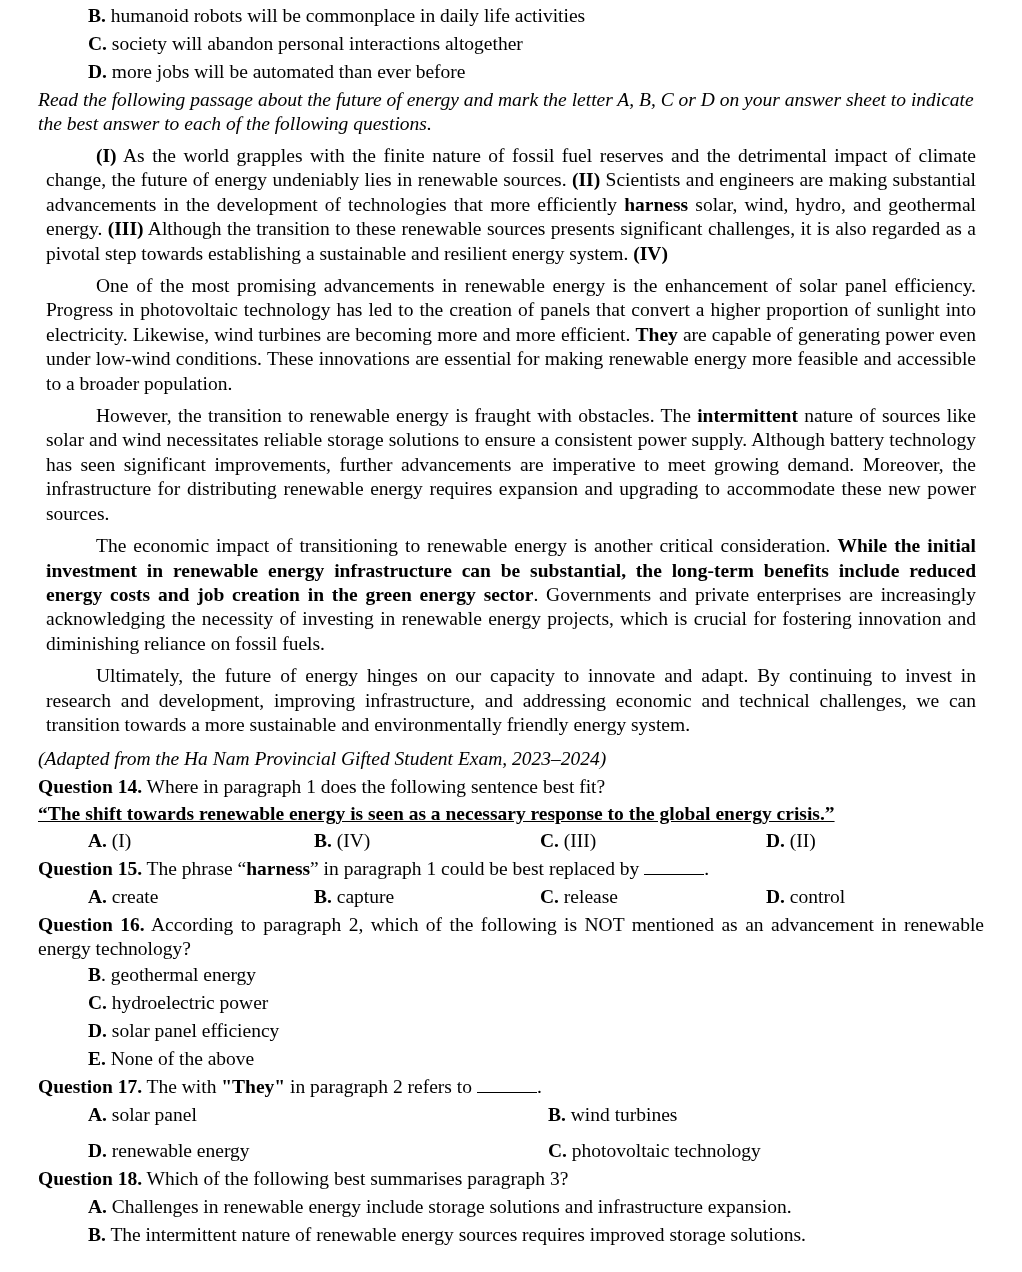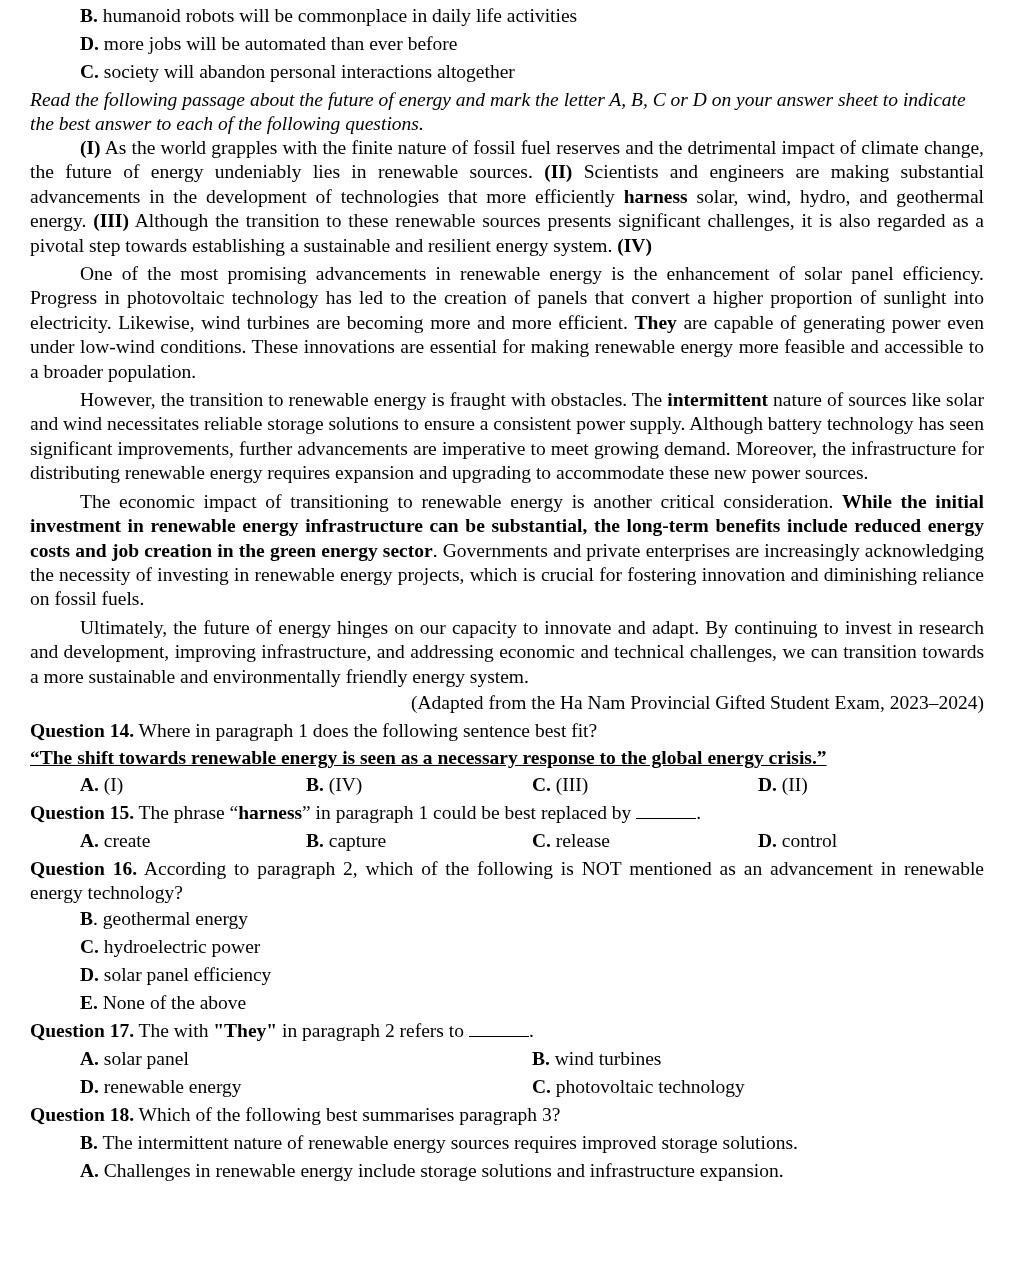--- a/index.html
+++ b/index.html
@@ -1,45 +1,45 @@
 <!DOCTYPE html>
 <html><head>
   <meta charset="utf-8">
   <style>
     html, body { margin: 0; padding: 0; background: #ffffff; }
     body {
       width: 1022px; height: 1272px; overflow: hidden;
       font-family: "Liberation Serif", "DejaVu Serif", serif;
       color: #000; font-size: 19.5px;
     }
-    .page { position: relative; padding: 2px 38px 0 30px; }
+    .page { position: relative; padding: 2px 38px 0 38px; }
     .line { line-height: 28px; white-space: nowrap; }
     .indent1 { padding-left: 50px; }
     .b { font-weight: bold; }
     .instr { font-weight: normal; font-style: italic; line-height: 24px; margin-top: 2px; }
-    .para { text-align: justify; text-align-last: left; line-height: 24.4px; text-indent: 50px; margin: 0; }
+    .para { text-align: justify; text-align-last: left; line-height: 24.4px; text-indent: 50px; margin: 8px; }
     .para.mt { margin-top: 4px; }
-    .source { text-align: right; line-height: 28px; }
+    .source { text-align: left; font-style: italic; line-height: 28px; }
     .q { line-height: 28px; }
     .q16 { text-align: justify; line-height: 24px; margin-top: 2px; }
     .quote { font-weight: bold; text-decoration: underline; line-height: 26px; }
     .opts4 { display: grid; grid-template-columns: 226px 226px 226px 226px; padding-left: 50px; line-height: 28px; }
-    .opts2 { display: grid; grid-template-columns: 452px 452px; padding-left: 50px; line-height: 28px; }
+    .opts2 { display: grid; grid-template-columns: 452px 452px; padding-left: 50px; line-height: 28px; gap: 8px; }
     .opts1 { padding-left: 50px; line-height: 28px; }
     .blank { display: inline-block; width: 60px; border-bottom: 1px solid #000; height: 16px; vertical-align: baseline; }
   </style>
 </head>
 <body>
 
 <div class="page">
 
   <div>
     <div class="line indent1"><span class="b">B.</span> <span>humanoid robots will be commonplace in daily life activities</span></div>
+    <div class="line indent1"><span class="b">C.</span> <span>society will abandon personal interactions altogether</span></div>
     <div class="line indent1"><span class="b">D.</span> <span>more jobs will be automated than ever before</span></div>
-    <div class="line indent1"><span class="b">C.</span> <span>society will abandon personal interactions altogether</span></div>
   </div>
 
   <div class="instr">Read the following passage about the future of energy and mark the letter A, B, C or D on your answer sheet to indicate the best answer to each of the following questions.</div>
 
   <div>
     <p class="para"><span class="b">(I)</span><span> As the world grapples with the finite nature of fossil fuel reserves and the detrimental impact of climate change, the future of energy undeniably lies in renewable sources. </span><span class="b">(II)</span><span> Scientists and engineers are making substantial advancements in the development of technologies that more efficiently </span><span class="b">harness</span><span> solar, wind, hydro, and geothermal energy. </span><span class="b">(III)</span><span> Although the transition to these renewable sources presents significant challenges, it is also regarded as a pivotal step towards establishing a sustainable and resilient energy system. </span><span class="b">(IV)</span></p>
 
     <p class="para mt"><span>One of the most promising advancements in renewable energy is the enhancement of solar panel efficiency. Progress in photovoltaic technology has led to the creation of panels that convert a higher proportion of sunlight into electricity. Likewise, wind turbines are becoming more and more efficient. </span><span class="b">They</span><span> are capable of generating power even under low-wind conditions. These innovations are essential for making renewable energy more feasible and accessible to a broader population.</span></p>
 
     <p class="para mt"><span>However, the transition to renewable energy is fraught with obstacles. The </span><span class="b">intermittent</span><span> nature of sources like solar and wind necessitates reliable storage solutions to ensure a consistent power supply. Although battery technology has seen significant improvements, further advancements are imperative to meet growing demand. Moreover, the infrastructure for distributing renewable energy requires expansion and upgrading to accommodate these new power sources.</span></p>
@@ -85,17 +85,17 @@
     <div class="opts2">
       <div><span class="b">A.</span><span> solar panel</span></div>
       <div><span class="b">B.</span><span> wind turbines</span></div>
       <div><span class="b">D.</span><span> renewable energy</span></div>
       <div><span class="b">C.</span><span> photovoltaic technology</span></div>
     </div>
   </div>
 
   <div>
     <div class="q"><span class="b">Question 18.</span><span> Which of the following best summarises paragraph 3?</span></div>
+    <div class="opts1"><span class="b">A.</span><span> Challenges in renewable energy include storage solutions and infrastructure expansion.</span></div>
     <div class="opts1"><span class="b">B.</span><span> The intermittent nature of renewable energy sources requires improved storage solutions.</span></div>
-    <div class="opts1"><span class="b">A.</span><span> Challenges in renewable energy include storage solutions and infrastructure expansion.</span></div>
   </div>
 
 </div>
 
 </body></html>

